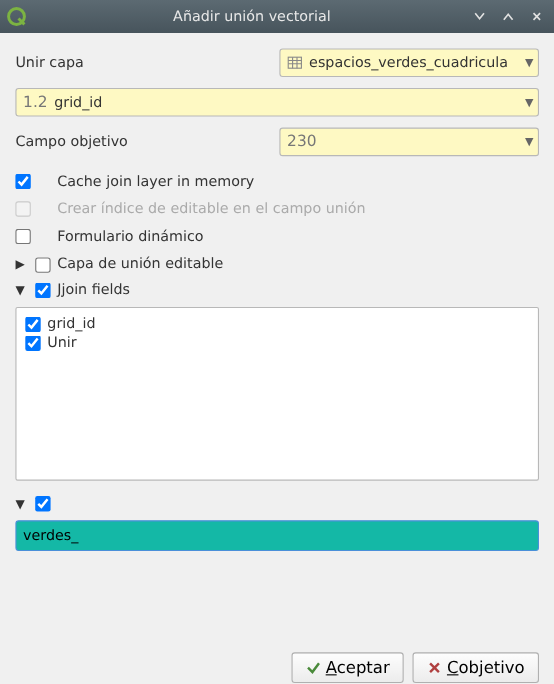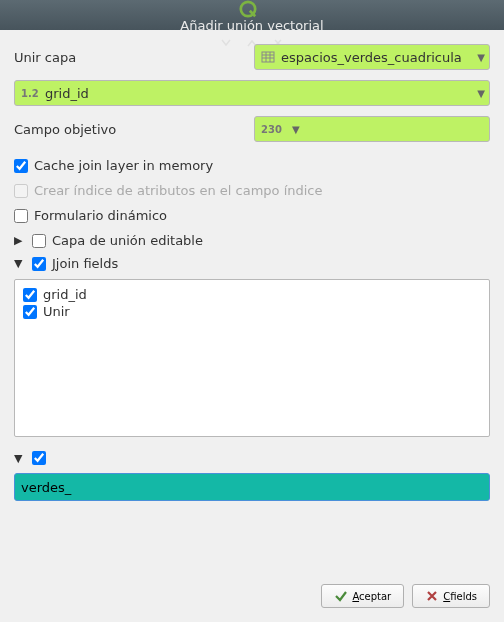--- a/index.html
+++ b/index.html
@@ -13,78 +13,77 @@
     overflow: hidden;
   }
   .titlebar {
     height: 30px;
     background: linear-gradient(to bottom, #5c6a72, #47545c);
     color: #e8e8e8;
     display: flex;
     align-items: center;
     padding: 0 6px;
     font-size: 13px;
-    flex-direction: column;
   }
   .titlebar .app-icon {
     width: 18px; height: 18px;
     margin-right: 8px;
     display: flex; align-items: center; justify-content: center;
   }
   .titlebar .title { flex: 1; text-align: center; }
   .titlebar .win-controls { display: flex; gap: 6px; }
   .win-btn {
     width: 20px; height: 20px;
     display: flex; align-items: center; justify-content: center;
     color: #e0e0e0;
     cursor: pointer;
   }
   .content {
-    padding: 14px 14px 14px 14px;
+    padding: 14px 14px 1px 14px;
     background: #f0f0f0;
     height: calc(622px - 30px);
     display: flex;
     flex-direction: column;
   }
   .form-row {
     display: flex;
     align-items: center;
     margin-bottom: 10px;
   }
   .form-row .label { width: 240px; }
   .form-row .control { flex: 1; }
   .combo {
     display: flex;
     align-items: center;
-    background: #bef264;
+    background: #fef9c3;
     border: 1px solid #b8b8b8;
     border-radius: 3px;
     height: 26px;
     padding: 0 4px 0 6px;
     cursor: pointer;
+    justify-content: space-between;
   }
   .combo .type-badge {
-    font-size: 10px;
+    font-size: 14px;
     color: #777;
     margin-right: 6px;
     min-width: 18px;
-    font-weight: bold;
   }
   .combo .combo-text { flex: 1; white-space: nowrap; overflow: hidden; text-overflow: ellipsis; }
   .combo .combo-arrow { color: #666; font-size: 10px; margin-left: 4px; }
   .layer-icon {
     width: 14px; height: 14px;
     margin-right: 6px;
     flex-shrink: 0;
   }
   .check-row {
     display: flex;
-    align-items: center;
+    align-items: flex-start;
     margin-bottom: 10px;
-    gap: 6px;
+    gap: 24px;
   }
   .check-row.disabled { color: #aaa; }
   input[type="checkbox"] {
     width: 14px; height: 14px;
     cursor: pointer;
   }
   .check-row.disabled input[type="checkbox"] { cursor: default; }
   .expand-row {
     display: flex;
     align-items: center;
@@ -132,21 +131,21 @@
     margin-top: 14px;
   }
   .btn {
     display: flex;
     align-items: center;
     gap: 4px;
     background: linear-gradient(to bottom, #fdfdfd, #ececec);
     border: 1px solid #b0b0b0;
     border-radius: 3px;
     padding: 4px 12px;
-    font-size: 10px;
+    font-size: 15px;
     cursor: pointer;
     font-family: inherit;
   }
   .btn-icon { width: 14px; height: 14px; display:inline-flex; align-items:center; justify-content:center; }
   .underline-letter { text-decoration: underline; }
   @keyframes blink { 50% { opacity: 0; } }
 </style>
 </head>
 <body>
 
@@ -220,21 +219,21 @@
 
   <div style="height:6px"></div>
 
   <div class="check-row">
     <input type="checkbox" checked="" style="">
     <span>Cache join layer in memory</span>
   </div>
 
   <div class="check-row disabled">
     <input type="checkbox" disabled="" style="">
-    <span>Crear índice de atributos en el campo índice</span>
+    <span>Crear índice de editable en el campo unión</span>
   </div>
 
   <div class="check-row">
     <input type="checkbox" style="">
     <span>Formulario dinámico</span>
   </div>
 
   <div class="expand-row">
     <span class="expand-toggle">▶</span>
     <input type="checkbox" style="">
@@ -279,17 +278,17 @@
           </svg>
       </span>
       <span><span class="underline-letter">A</span><span>ceptar</span></span>
     </button>
     <button class="btn">
       <span class="btn-icon">
         <svg viewBox="0 0 14 14" width="14" height="14">
             <path d="M3 3 L11 11 M11 3 L3 11" stroke="#b04040" stroke-width="2.2"></path>
           </svg>
       </span>
-      <span><span class="underline-letter">C</span><span>fields</span></span>
+      <span><span class="underline-letter">C</span><span>objetivo</span></span>
     </button>
   </div>
 
 </div>
 
 </body></html>

